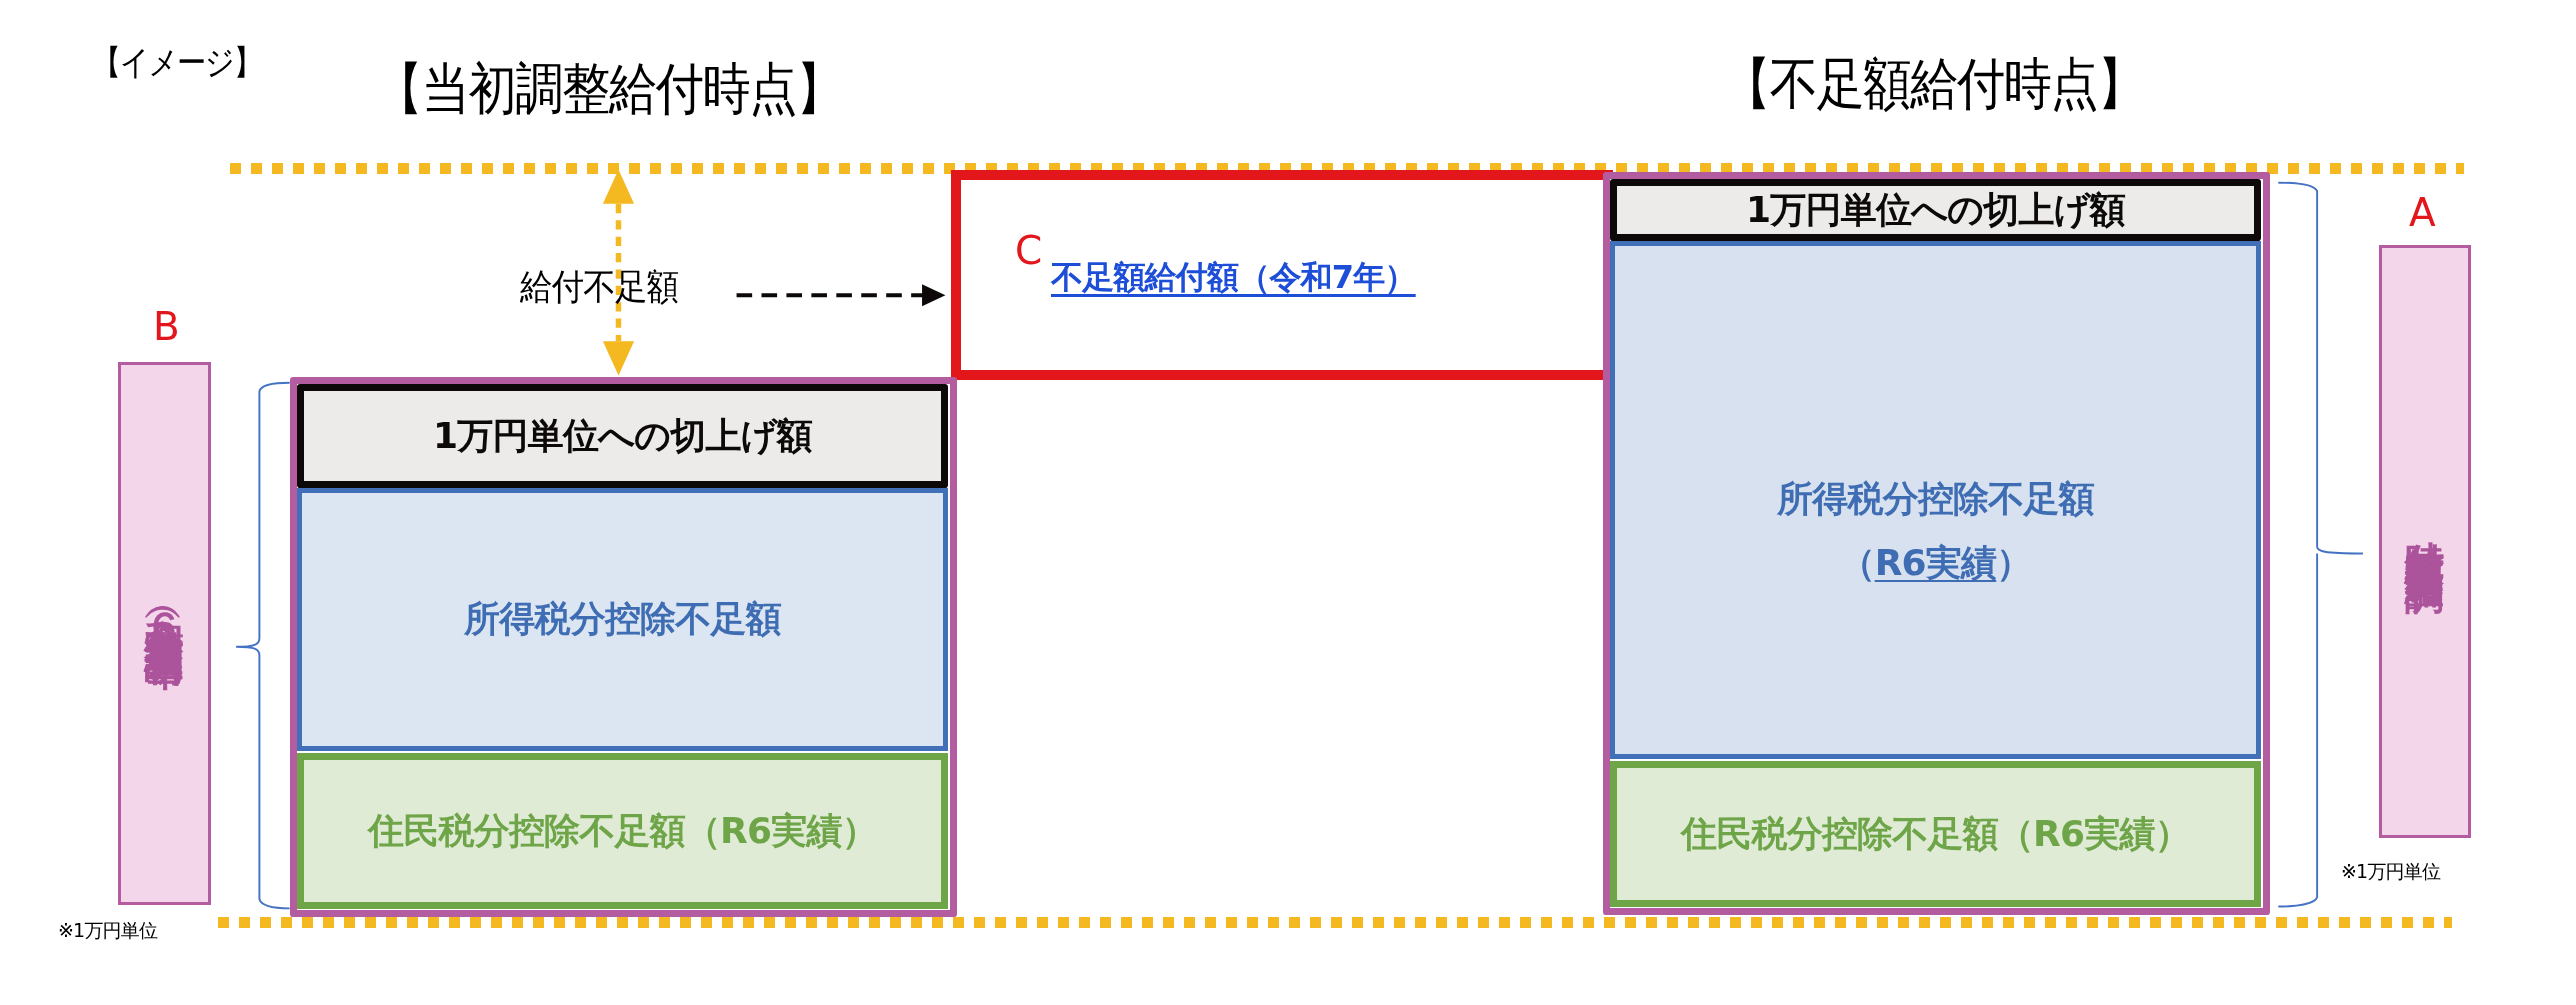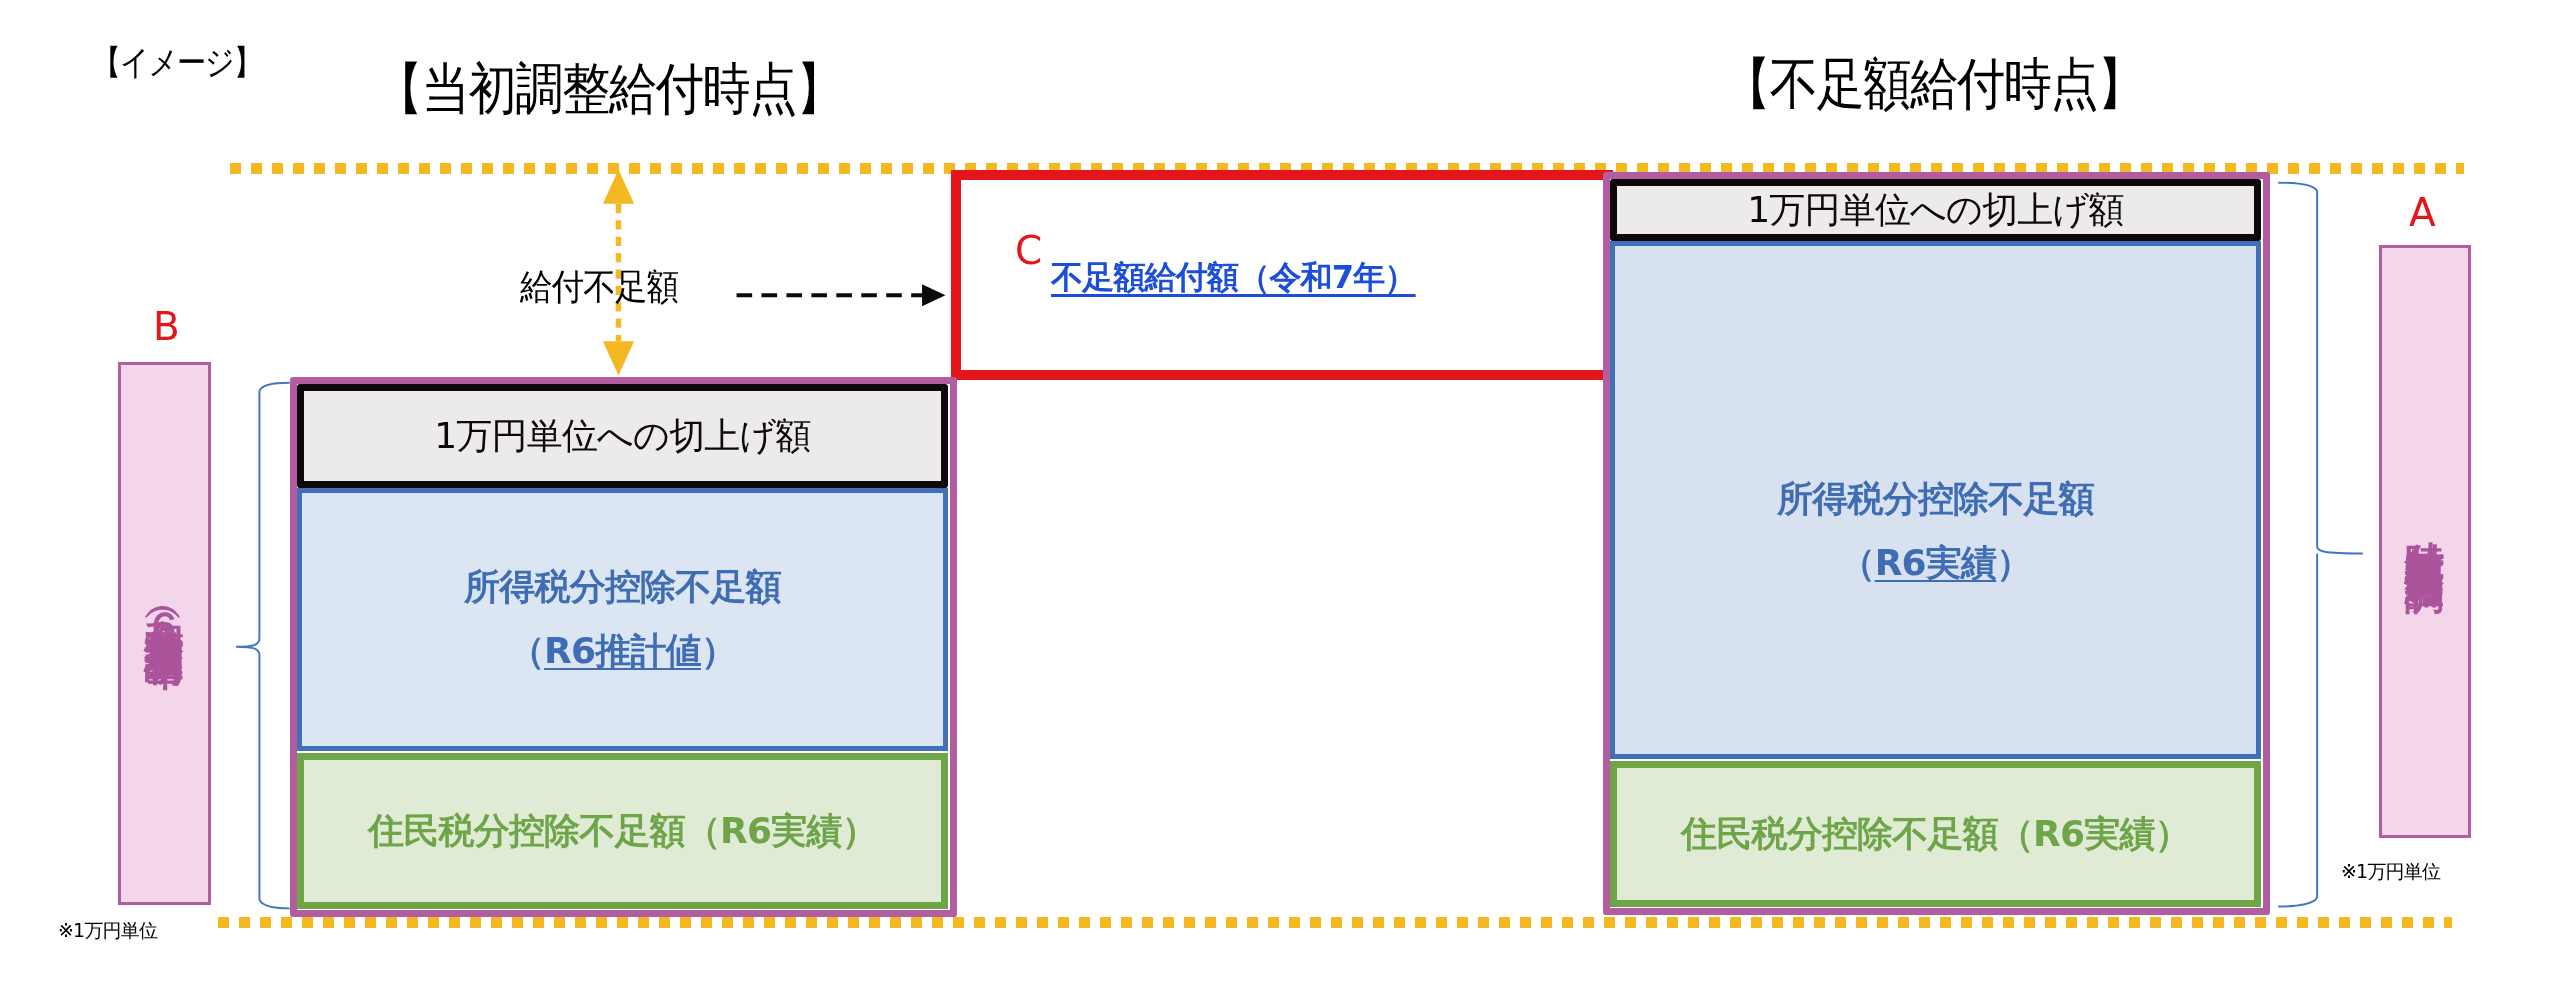--- a/index.html
+++ b/index.html
@@ -10,21 +10,21 @@
 
   .dotline { position:absolute; height:11px;
     background-image:repeating-linear-gradient(to right, #F4B920 0, #F4B920 11px, transparent 11px, transparent 21px); }
 
   .heading { font-size:56px; line-height:1; letter-spacing:-1.6px; font-weight:normal; transform:scaleX(0.86); transform-origin:left center; }
   .image-tag { font-size:34px; line-height:1; letter-spacing:-1.6px; transform:scaleX(0.86); transform-origin:left center; }
 
   .stack-outer { border:7.8px solid #B35C9F; border-radius:3.1px; background:#fff; }
   .box-round { border:7.8px solid #0C0908; background:#ECEBE9; border-radius:3.1px;
     display:flex; align-items:center; justify-content:center; }
-  .box-round span { font-weight:normal; font-size:36px; letter-spacing:-0.8px; color:#0C0908; }
+  .box-round span { font-weight:bold; font-size:36px; letter-spacing:-0.8px; color:#0C0908; }
   .box-income { border:5.4px solid #4170B8; background:#DCE6F2;
     display:flex; flex-direction:column; align-items:center; justify-content:center;gap:17px; }
   .box-income.right { background:#D8E1EF; }
   .box-income span { font-weight:bold; font-size:36px; color:#3F6DB3; line-height:1.3; letter-spacing:-0.8px; }
   .box-income u { text-decoration:underline; text-underline-offset:4.7px; text-decoration-thickness:2.3px; }
   .box-resident { border:7.8px solid #6EA647; background:#E0EBD5;
     display:flex; align-items:center; justify-content:center; }
   .box-resident span { font-weight:bold; font-size:36px; color:#6FA549; letter-spacing:-0.8px;text-align:center; }
 
   .red-box { border:10px solid #E3161B; background:#fff; }
@@ -68,21 +68,20 @@
   <div class="abs red-letter" style="left:54px; top:51px;">C</div>
   <div class="abs red-main nowrap" style="left:90px; top:81px;">不足額給付額（令和7年）</div>
 </div>
 
 <div class="abs stack-outer" style="left:290px; top:377px; width:667px; height:540px;">
   <div class="abs box-round" style="left:0; top:0; width:651px; height:104px;">
     <span>1万円単位への切上げ額</span>
   </div>
   <div class="abs box-income" style="left:0; top:104px; width:651px; height:263px;">
     <span>所得税分控除不足額</span>
-    <span><span>（</span><u>R6推計値</u><span>）</span></span>
   </div>
   <div class="abs box-resident" style="left:0; top:369px; width:651px; height:156px;">
     <span>住民税分控除不足額（R6実績）</span>
   </div>
 </div>
 
 <div class="abs stack-outer" style="left:1603px; top:172px; width:667px; height:743px;">
   <div class="abs box-round" style="left:0; top:0; width:651px; height:62px;">
     <span>1万円単位への切上げ額</span>
   </div>

